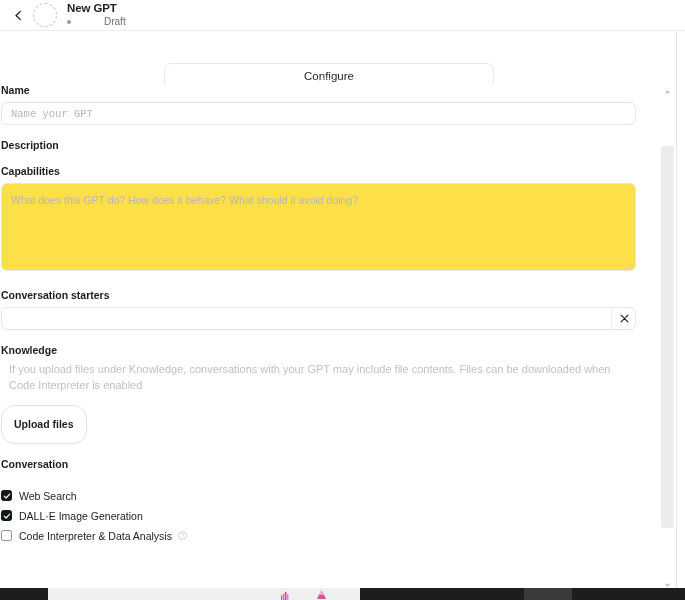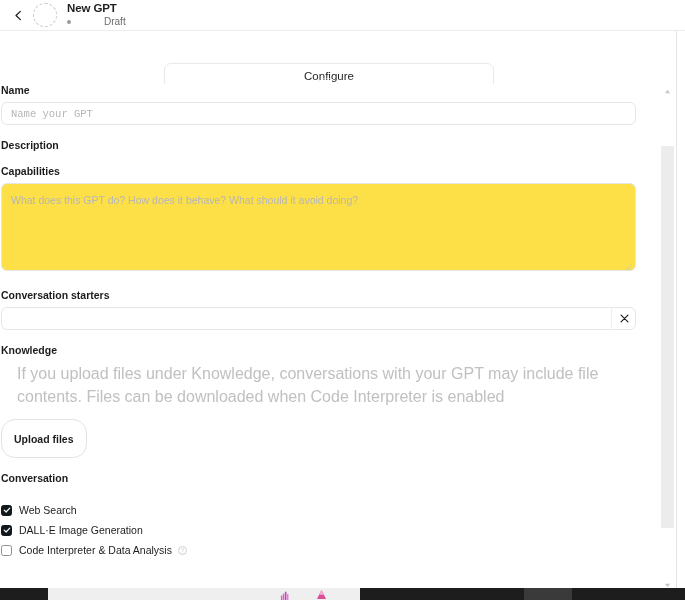--- a/index.html
+++ b/index.html
@@ -202,24 +202,24 @@
     background: transparent;
     display: flex;
     align-items: center;
     justify-content: center;
     cursor: pointer;
     border-radius: 0 6px 6px 0;
     padding: 0;
   }
 
   .help-text {
-    font-size: 16px;
+    font-size: 11px;
     color: #c0c0c0;
     line-height: 1.45;
-    margin: 0 0 11px 16px;
+    margin: 0 0 11px 8px;
     max-width: 628px;
   }
 
   .upload-btn {
     display: inline-flex;
     align-items: center;
     justify-content: center;
     height: 39px;
     padding: 0 12px;
     border: 1px solid #e2e2e2;

